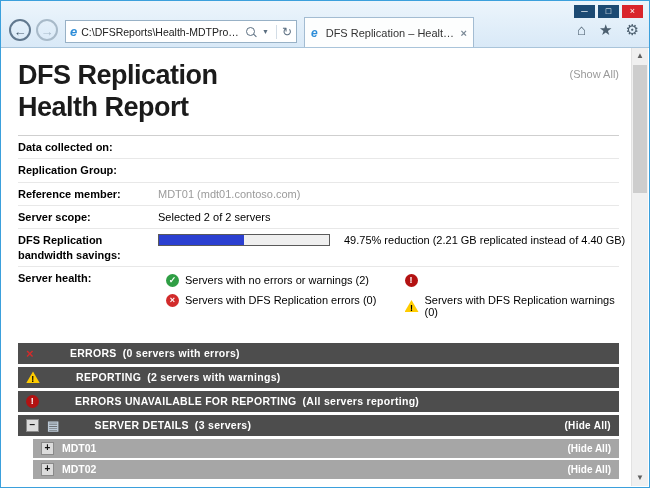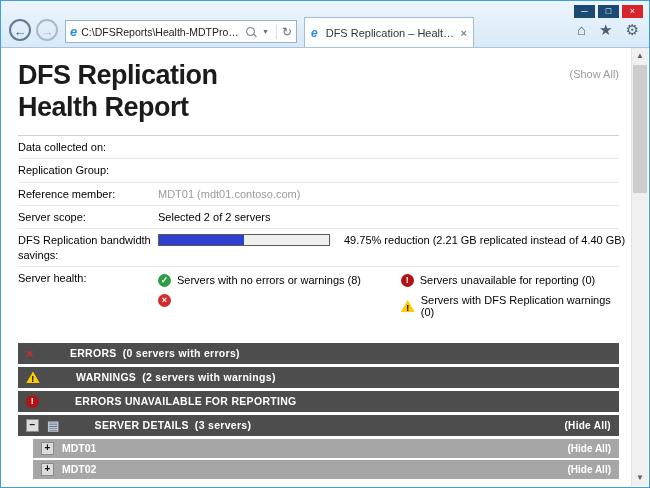--- a/index.html
+++ b/index.html
@@ -42,22 +42,22 @@
   .sbtn{height:16px;text-align:center;font-size:8px;color:#606060;line-height:16px;}
   .sbtn.down{position:absolute;bottom:0;left:0;right:0;}
   .thumb{position:absolute;top:17px;left:1px;right:1px;height:128px;background:#cdcdcd;}
   .report{position:absolute;left:0;right:17px;top:0;bottom:0;padding:8px 12px 0 16px;overflow:hidden;}
   .titlerow{display:flex;justify-content:space-between;align-items:flex-start;}
   h1{font-size:27px;line-height:1.17;max-width:235px;margin:4px 0 12px;color:#1b1b1b;
     font-weight:bold;letter-spacing:-0.5px;}
   .showall{color:#9a9a9a;font-size:11px;margin-top:12px;}
   .fields{border-top:1px solid #cfcfcf;}
   .frow{display:flex;padding:4px 0;border-bottom:1px solid #e8e8e8;font-size:11px;color:#000;align-items:flex-start;}
-  .frow.nob{border-bottom:none;}
-  .flabel{width:140px;flex-shrink:0;font-weight:normal;line-height:1.3;}
+  .frow.nob{border-bottom:none;gap:8px;}
+  .flabel{width:140px;flex-shrink:0;font-weight:bold;line-height:1.3;}
   .fvalue{line-height:1.3;}
   .fvalue.muted{color:#9b9b9b;}
   .bw{display:flex;align-items:center;}
   .bar{width:172px;height:12px;border:1px solid #5a5a5a;background:#efefef;box-sizing:border-box;flex-shrink:0;}
   .fill{display:block;height:100%;}
   .btext{margin-left:14px;white-space:nowrap;}
   .hgrid{display:flex;}
   .hcol{width:252px;}
   .hcol:last-child{width:auto;}
   .hitem{display:flex;align-items:center;gap:6px;margin:3px 0 7px;}
@@ -146,54 +146,55 @@
             <span class="btext">49.75% reduction (2.21 GB replicated instead of 4.40 GB)</span>
           </span>
         </div>
 
         <div class="frow nob">
           <span class="flabel">Server health:</span>
           <div class="hgrid">
             <div class="hcol">
               <div class="hitem">
                 <span class="ci green" style="background: rgb(47, 158, 68);">✓</span>
-                <span>Servers with no errors or warnings (8)</span>
+                <span>Servers with no errors or warnings (2)</span>
               </div>
               <div class="hitem">
                 <span class="ci red" style="background: rgb(210, 43, 43);">×</span>
+                <span>Servers with DFS Replication errors (0)</span>
               </div>
             </div>
             <div class="hcol">
               <div class="hitem">
                 <span class="ci dred" style="background: rgb(179, 18, 18);">!</span>
-                <span>Servers unavailable for reporting (0)</span>
               </div>
               <div class="hitem">
                 <span class="tw" style="background: rgb(255, 204, 0);"><span>!</span></span>
                 <span>Servers with DFS Replication warnings (0)</span>
               </div>
             </div>
           </div>
         </div>
       </div>
 
       <div class="sections">
         <div class="sbar" style="background: rgb(77, 77, 77);">
           <span class="bx" style="color: rgb(210, 43, 43);">×</span>
           <span class="slabel">ERRORS</span>
           <span class="sdetail">(0 servers with errors)</span>
         </div>
         <div class="sbar" style="background: rgb(77, 77, 77);">
           <span class="tw" style="background: rgb(255, 204, 0);"><span>!</span></span>
-          <span class="slabel">WARNINGS</span>
+          <span class="slabel">REPORTING</span>
           <span class="sdetail">(2 servers with warnings)</span>
         </div>
         <div class="sbar" style="background: rgb(77, 77, 77);">
           <span class="ci dred" style="background: rgb(179, 18, 18);">!</span>
           <span class="slabel">ERRORS UNAVAILABLE FOR REPORTING</span>
+          <span class="sdetail">(All servers reporting)</span>
         </div>
         <div class="sbar" style="background: rgb(77, 77, 77);">
           <span class="xbox">−</span>
           <span class="srvicon">▤</span>
           <span class="slabel">SERVER DETAILS</span>
           <span class="sdetail">(3 servers)</span>
           <span class="hideall">(Hide All)</span>
         </div>
 
         <div class="srows">

